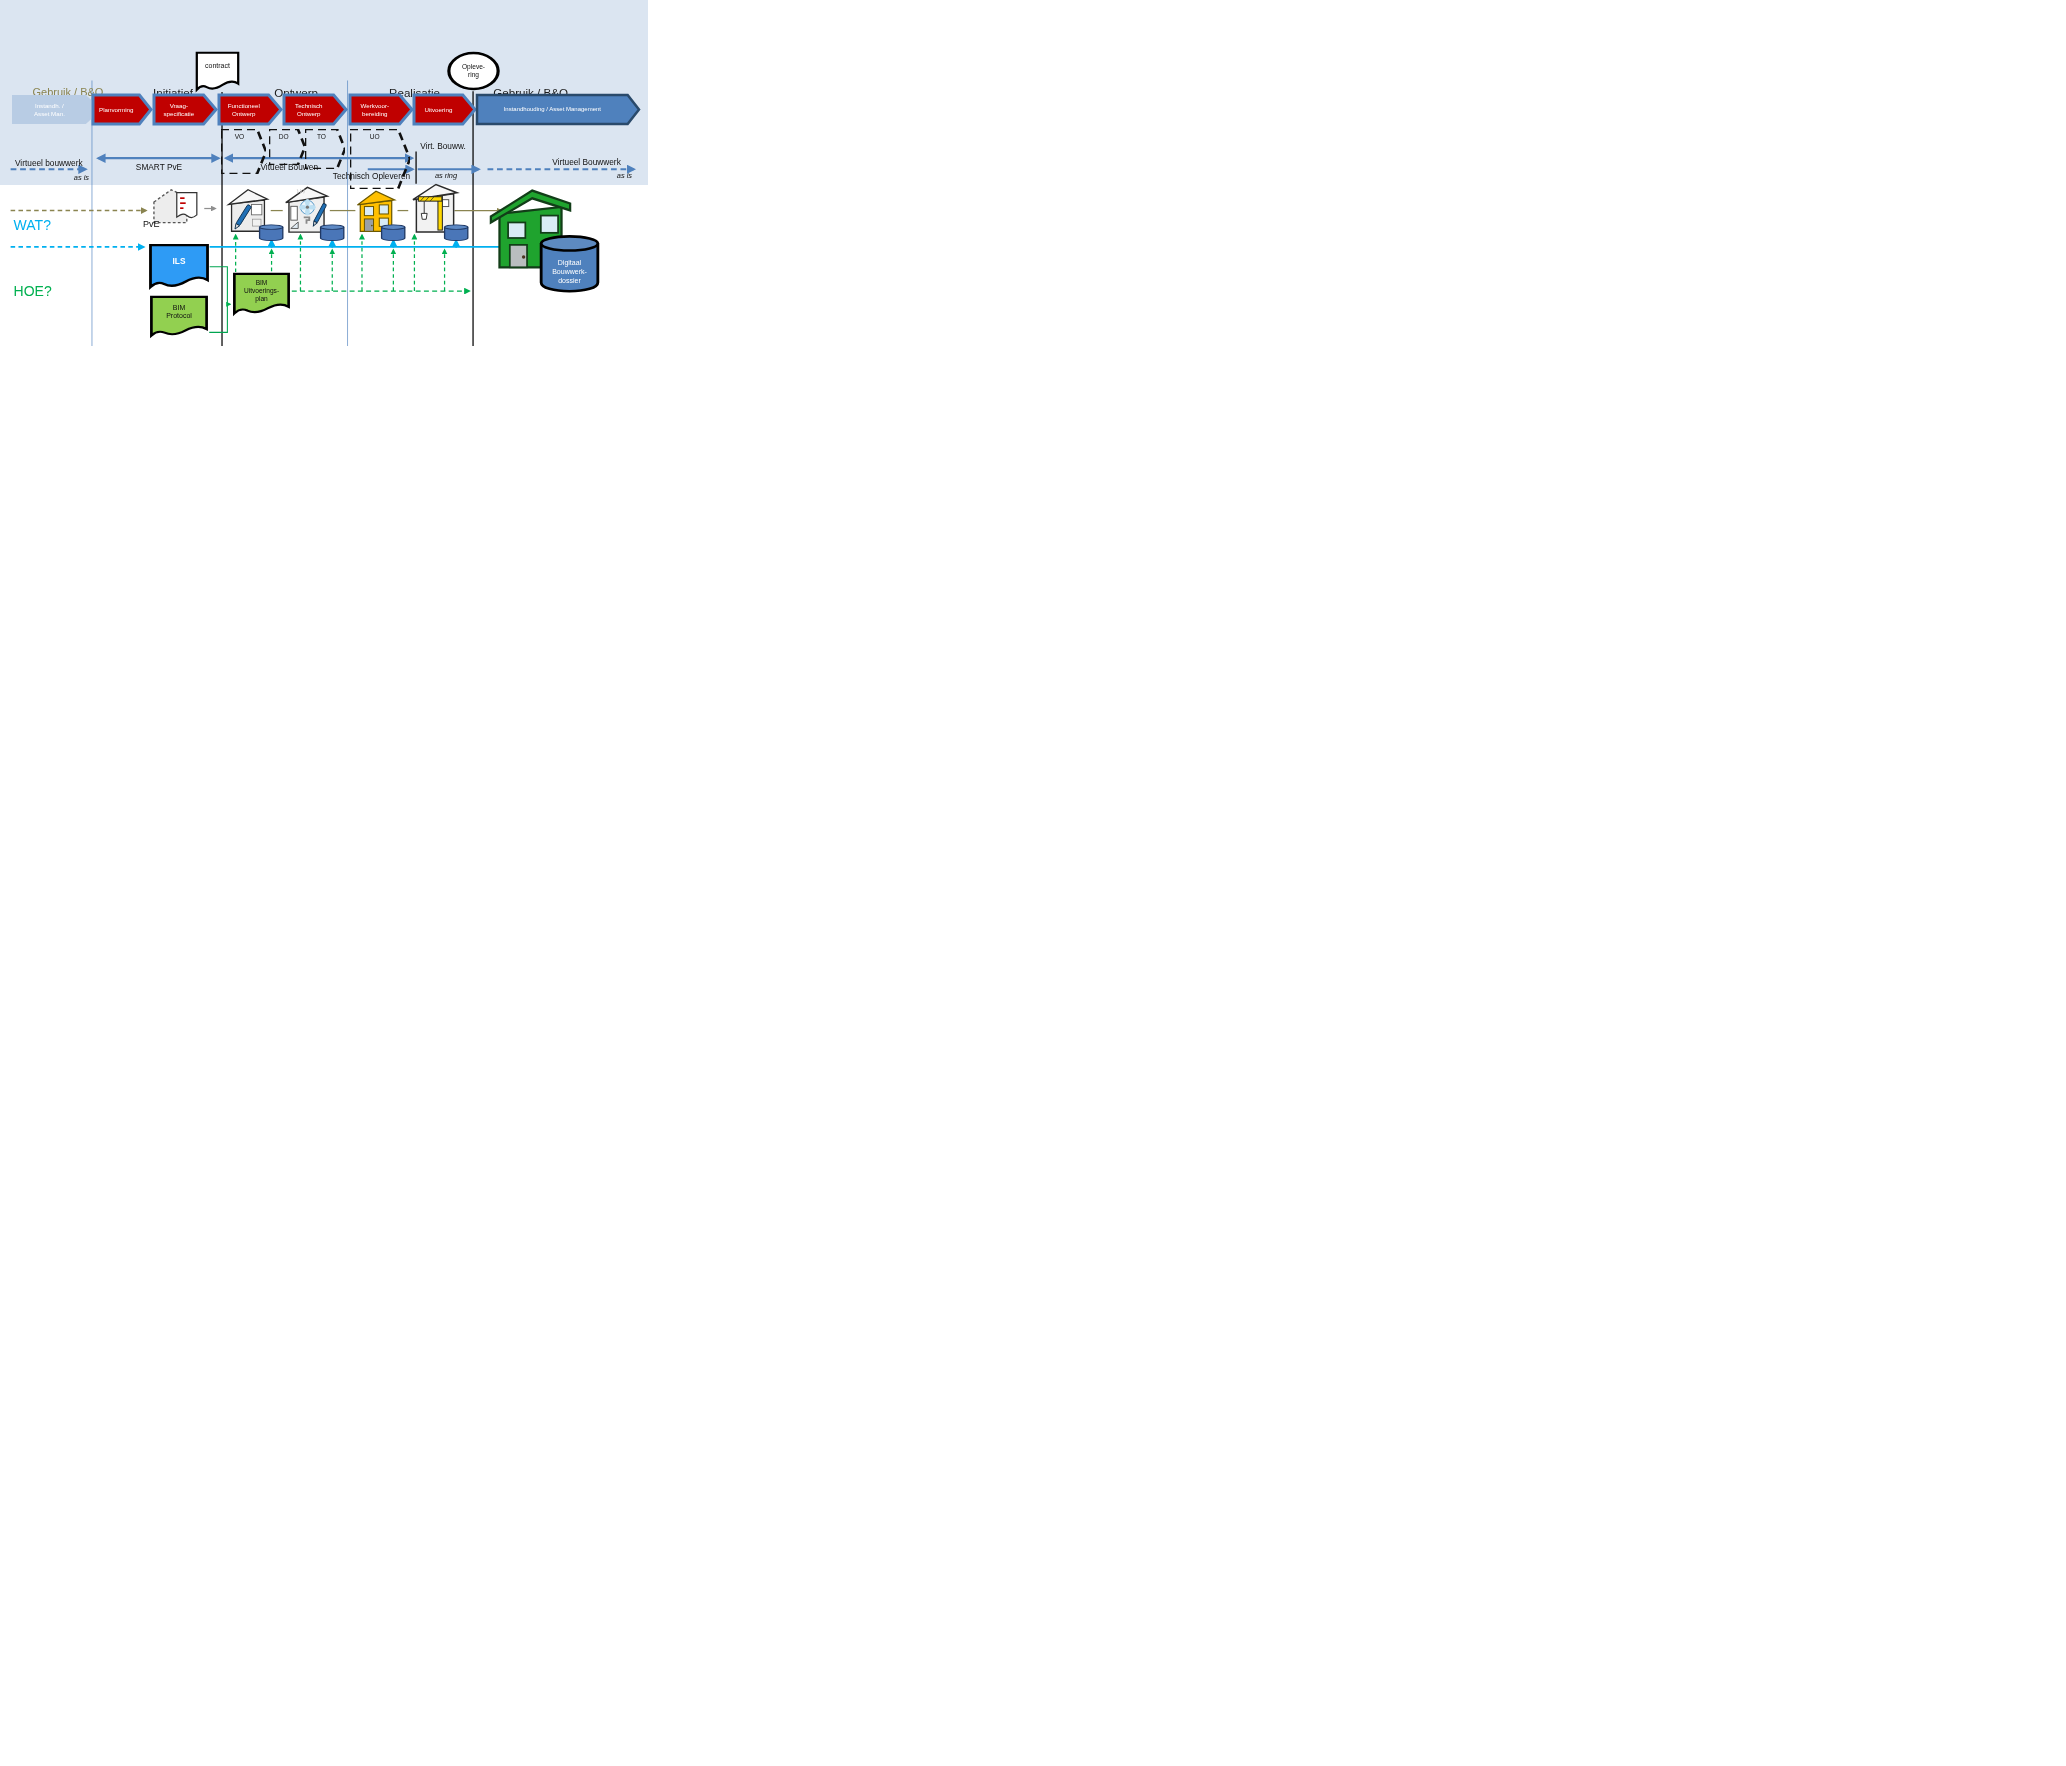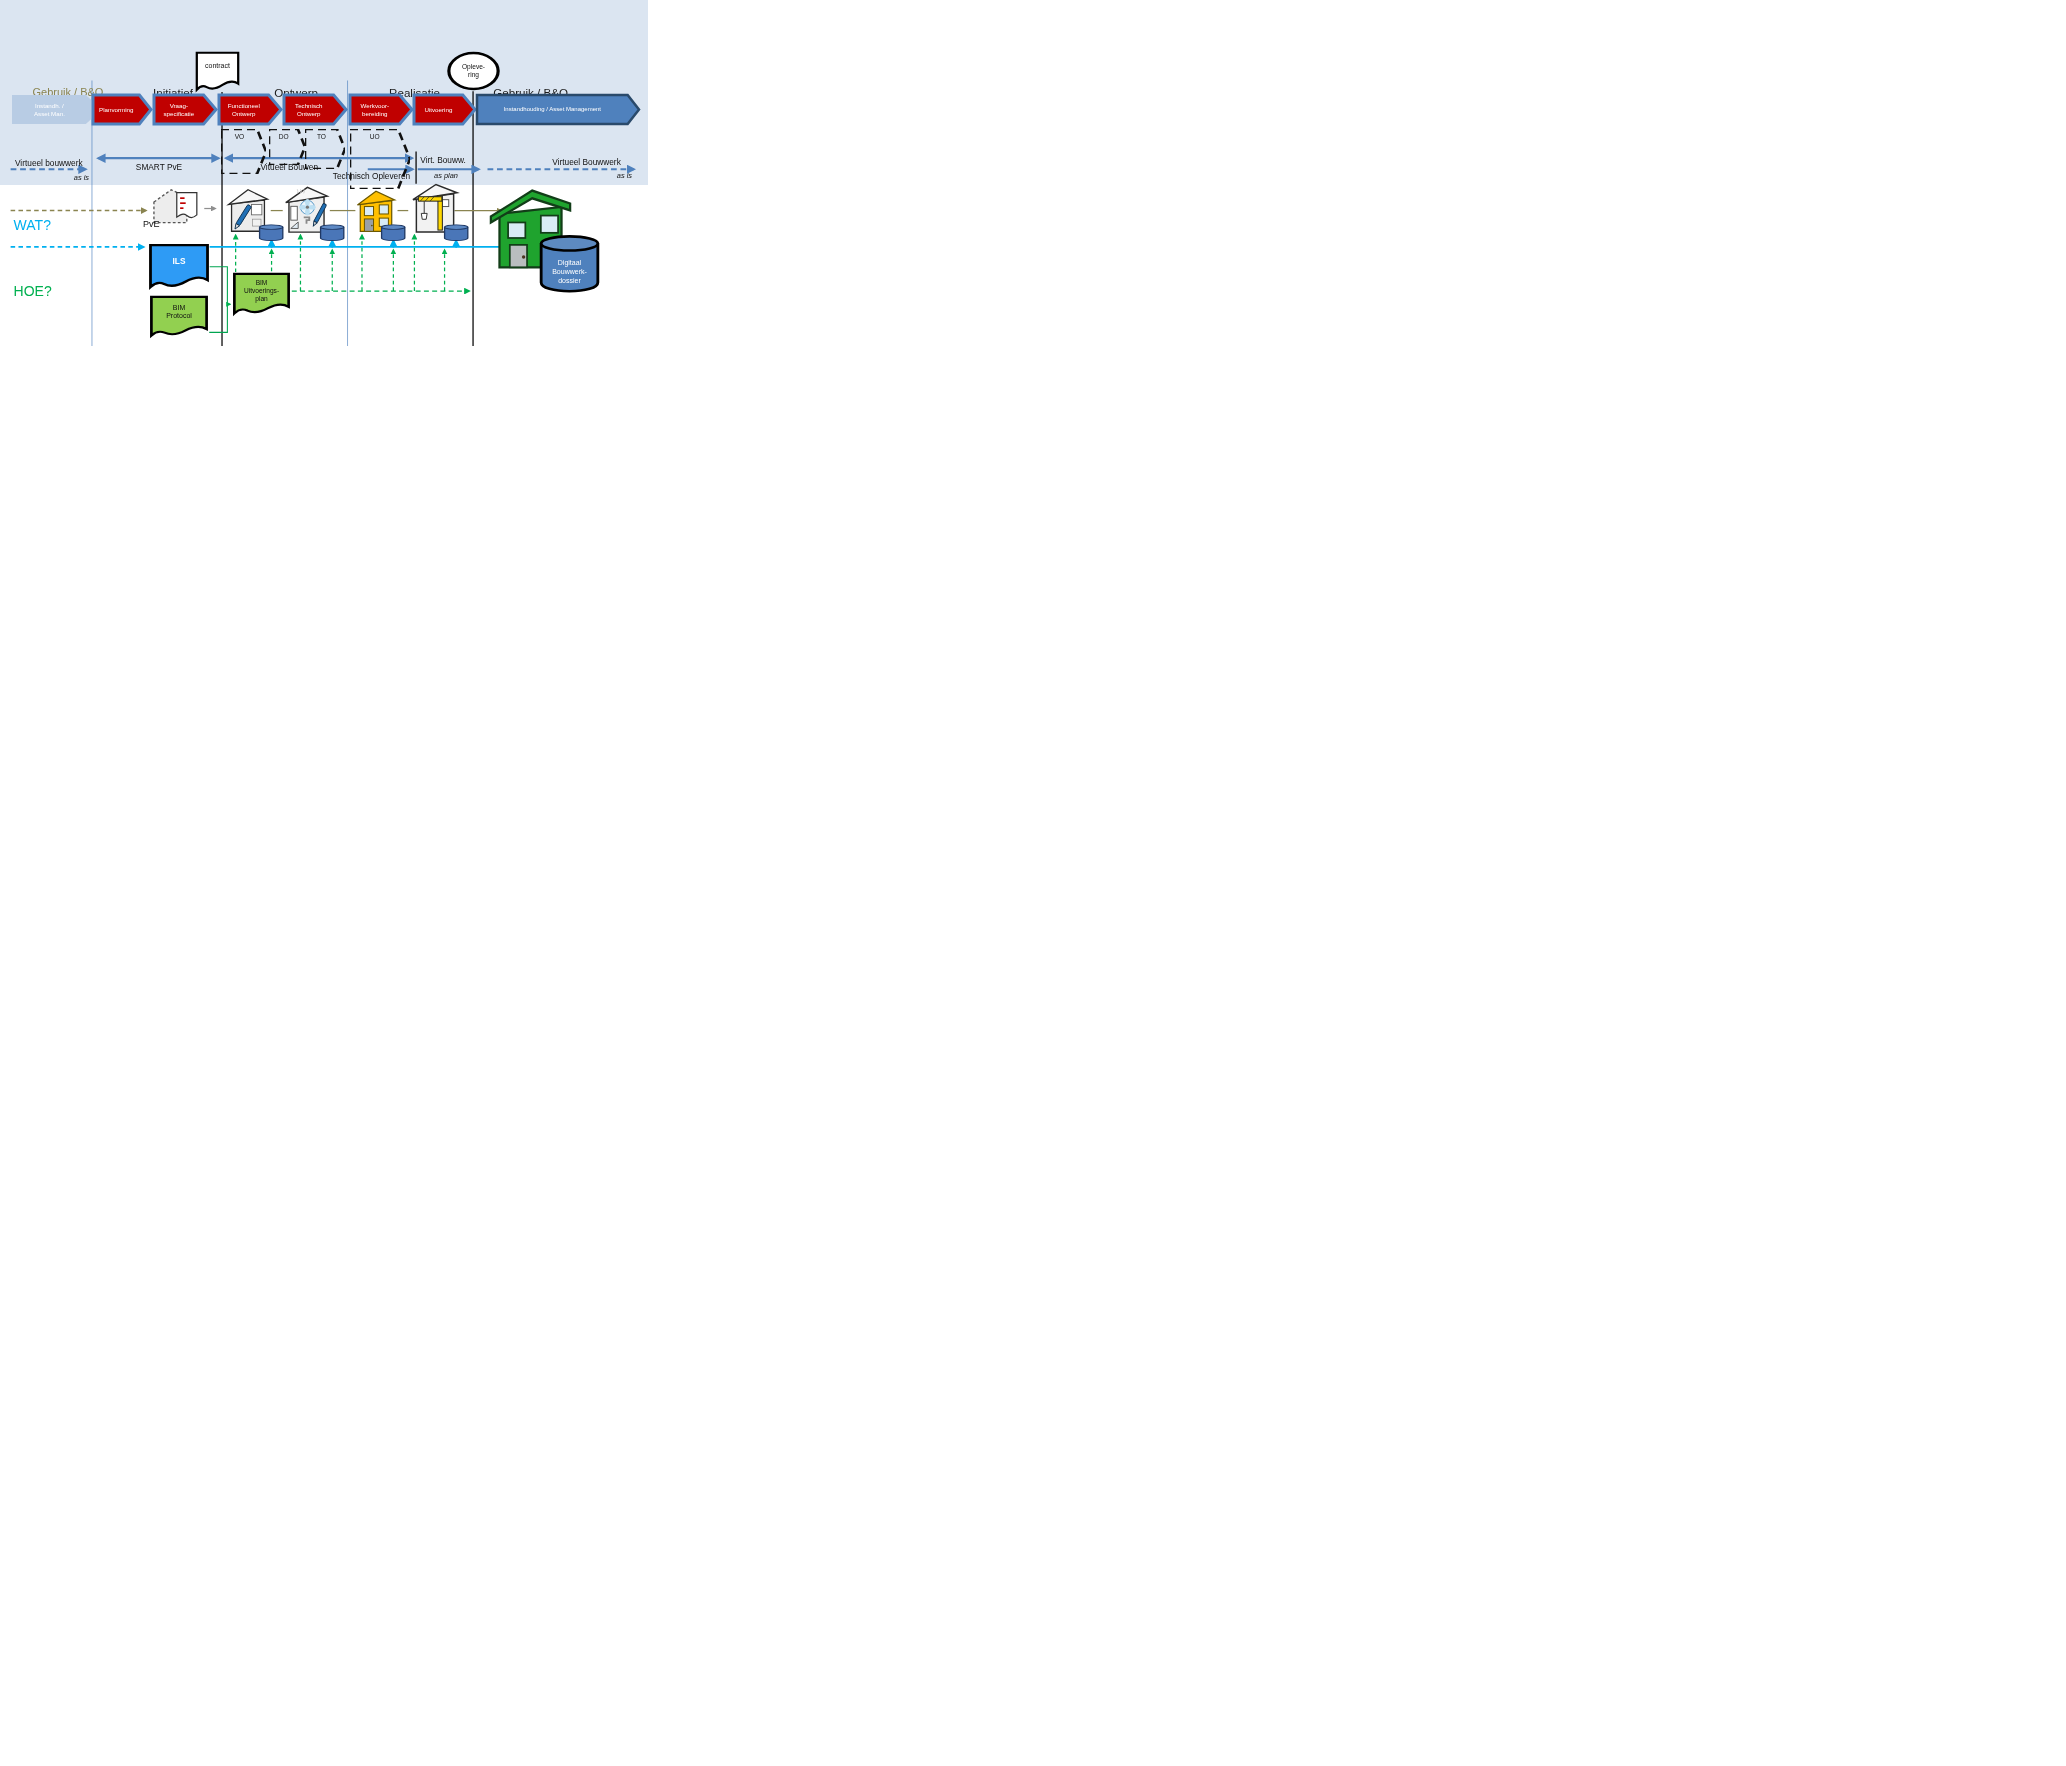--- a/index.html
+++ b/index.html
@@ -222,22 +222,22 @@
       <span>Opleve-</span>
       <span>ring</span>
     </div>
   </div>
 
   <div class="abs tl-label" style="left:8.3px;top:158px;width:81px;">Virtueel bouwwerk</div>
   <div class="abs tl-italic" style="left:50px;top:173px;width:39px;">as is</div>
   <div class="abs tl-label" style="left:103px;top:162px;width:112px;">SMART PvE</div>
   <div class="abs tl-label" style="left:223px;top:162px;width:95px;text-align:right;">Vitueel Bouwen</div>
   <div class="abs tl-label" style="left:331px;top:171px;width:81px;">Technisch Opleveren</div>
-  <div class="abs tl-label" style="left:418px;top:155px;width:50px;">Virt. Bouww.</div>
-  <div class="abs tl-italic" style="left:421px;top:171px;width:50px;text-align:center;">as plan</div>
+  <div class="abs tl-label" style="left:418px;top:141px;width:50px;">Virt. Bouww.</div>
+  <div class="abs tl-italic" style="left:421px;top:171px;width:50px;text-align:center;">as ring</div>
   <div class="abs tl-label" style="left:545px;top:157px;width:83px;">Virtueel Bouwwerk</div>
   <div class="abs tl-italic" style="left:595px;top:171px;width:37px;">as is</div>
 
   <div class="abs lane-label" style="left:13.6px;top:217px;color:#00b0f0;">WAT?</div>
   <div class="abs lane-label" style="left:13.6px;top:283px;color:#00b050;">HOE?</div>
 
   <div class="abs" style="left:151px;top:187px;width:56px;height:39px;">
     <svg class="shape-svg" viewBox="0 0 100 70">
       <polygon points="5,27 36,5 64,18 64,64 5,64" fill="#ededed" stroke="#555" stroke-width="2.4" stroke-dasharray="5 4"></polygon>
       <path d="M46,10 h36 v40 c-8,7 -12,6 -18,1 c-7,-5 -12,-1 -18,3 z" fill="#ffffff" stroke="#333" stroke-width="2.2"></path>

